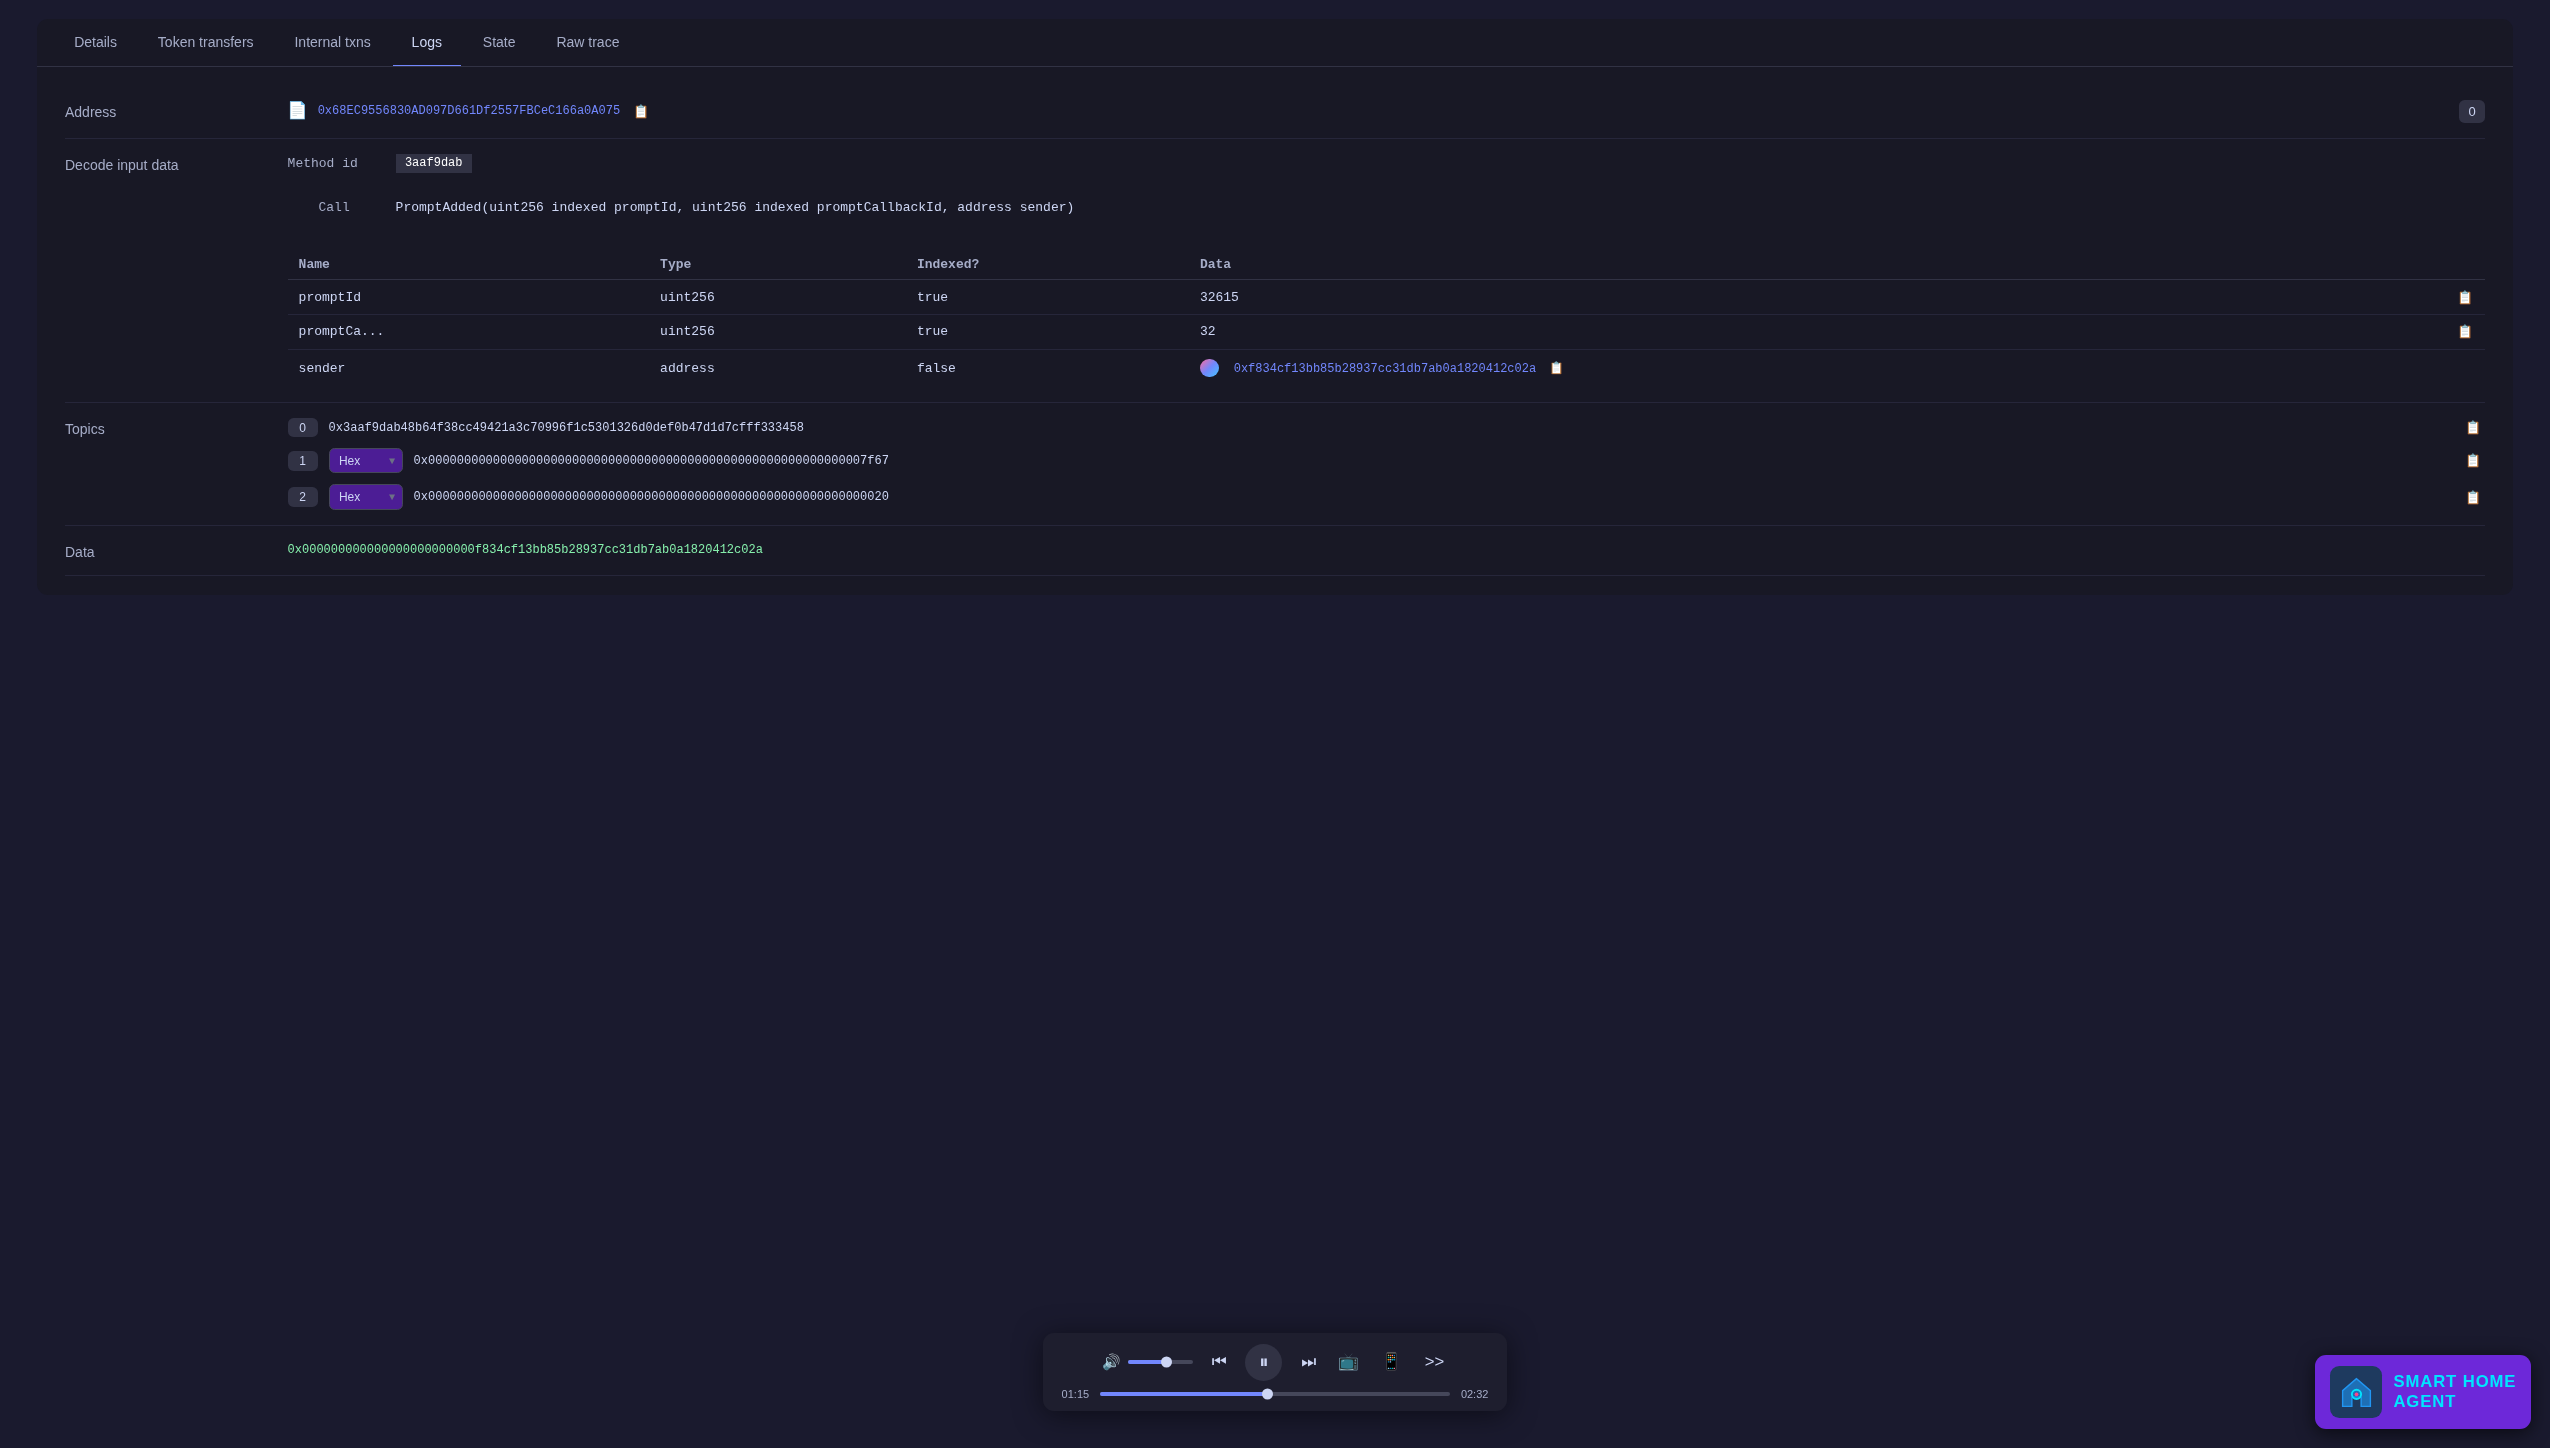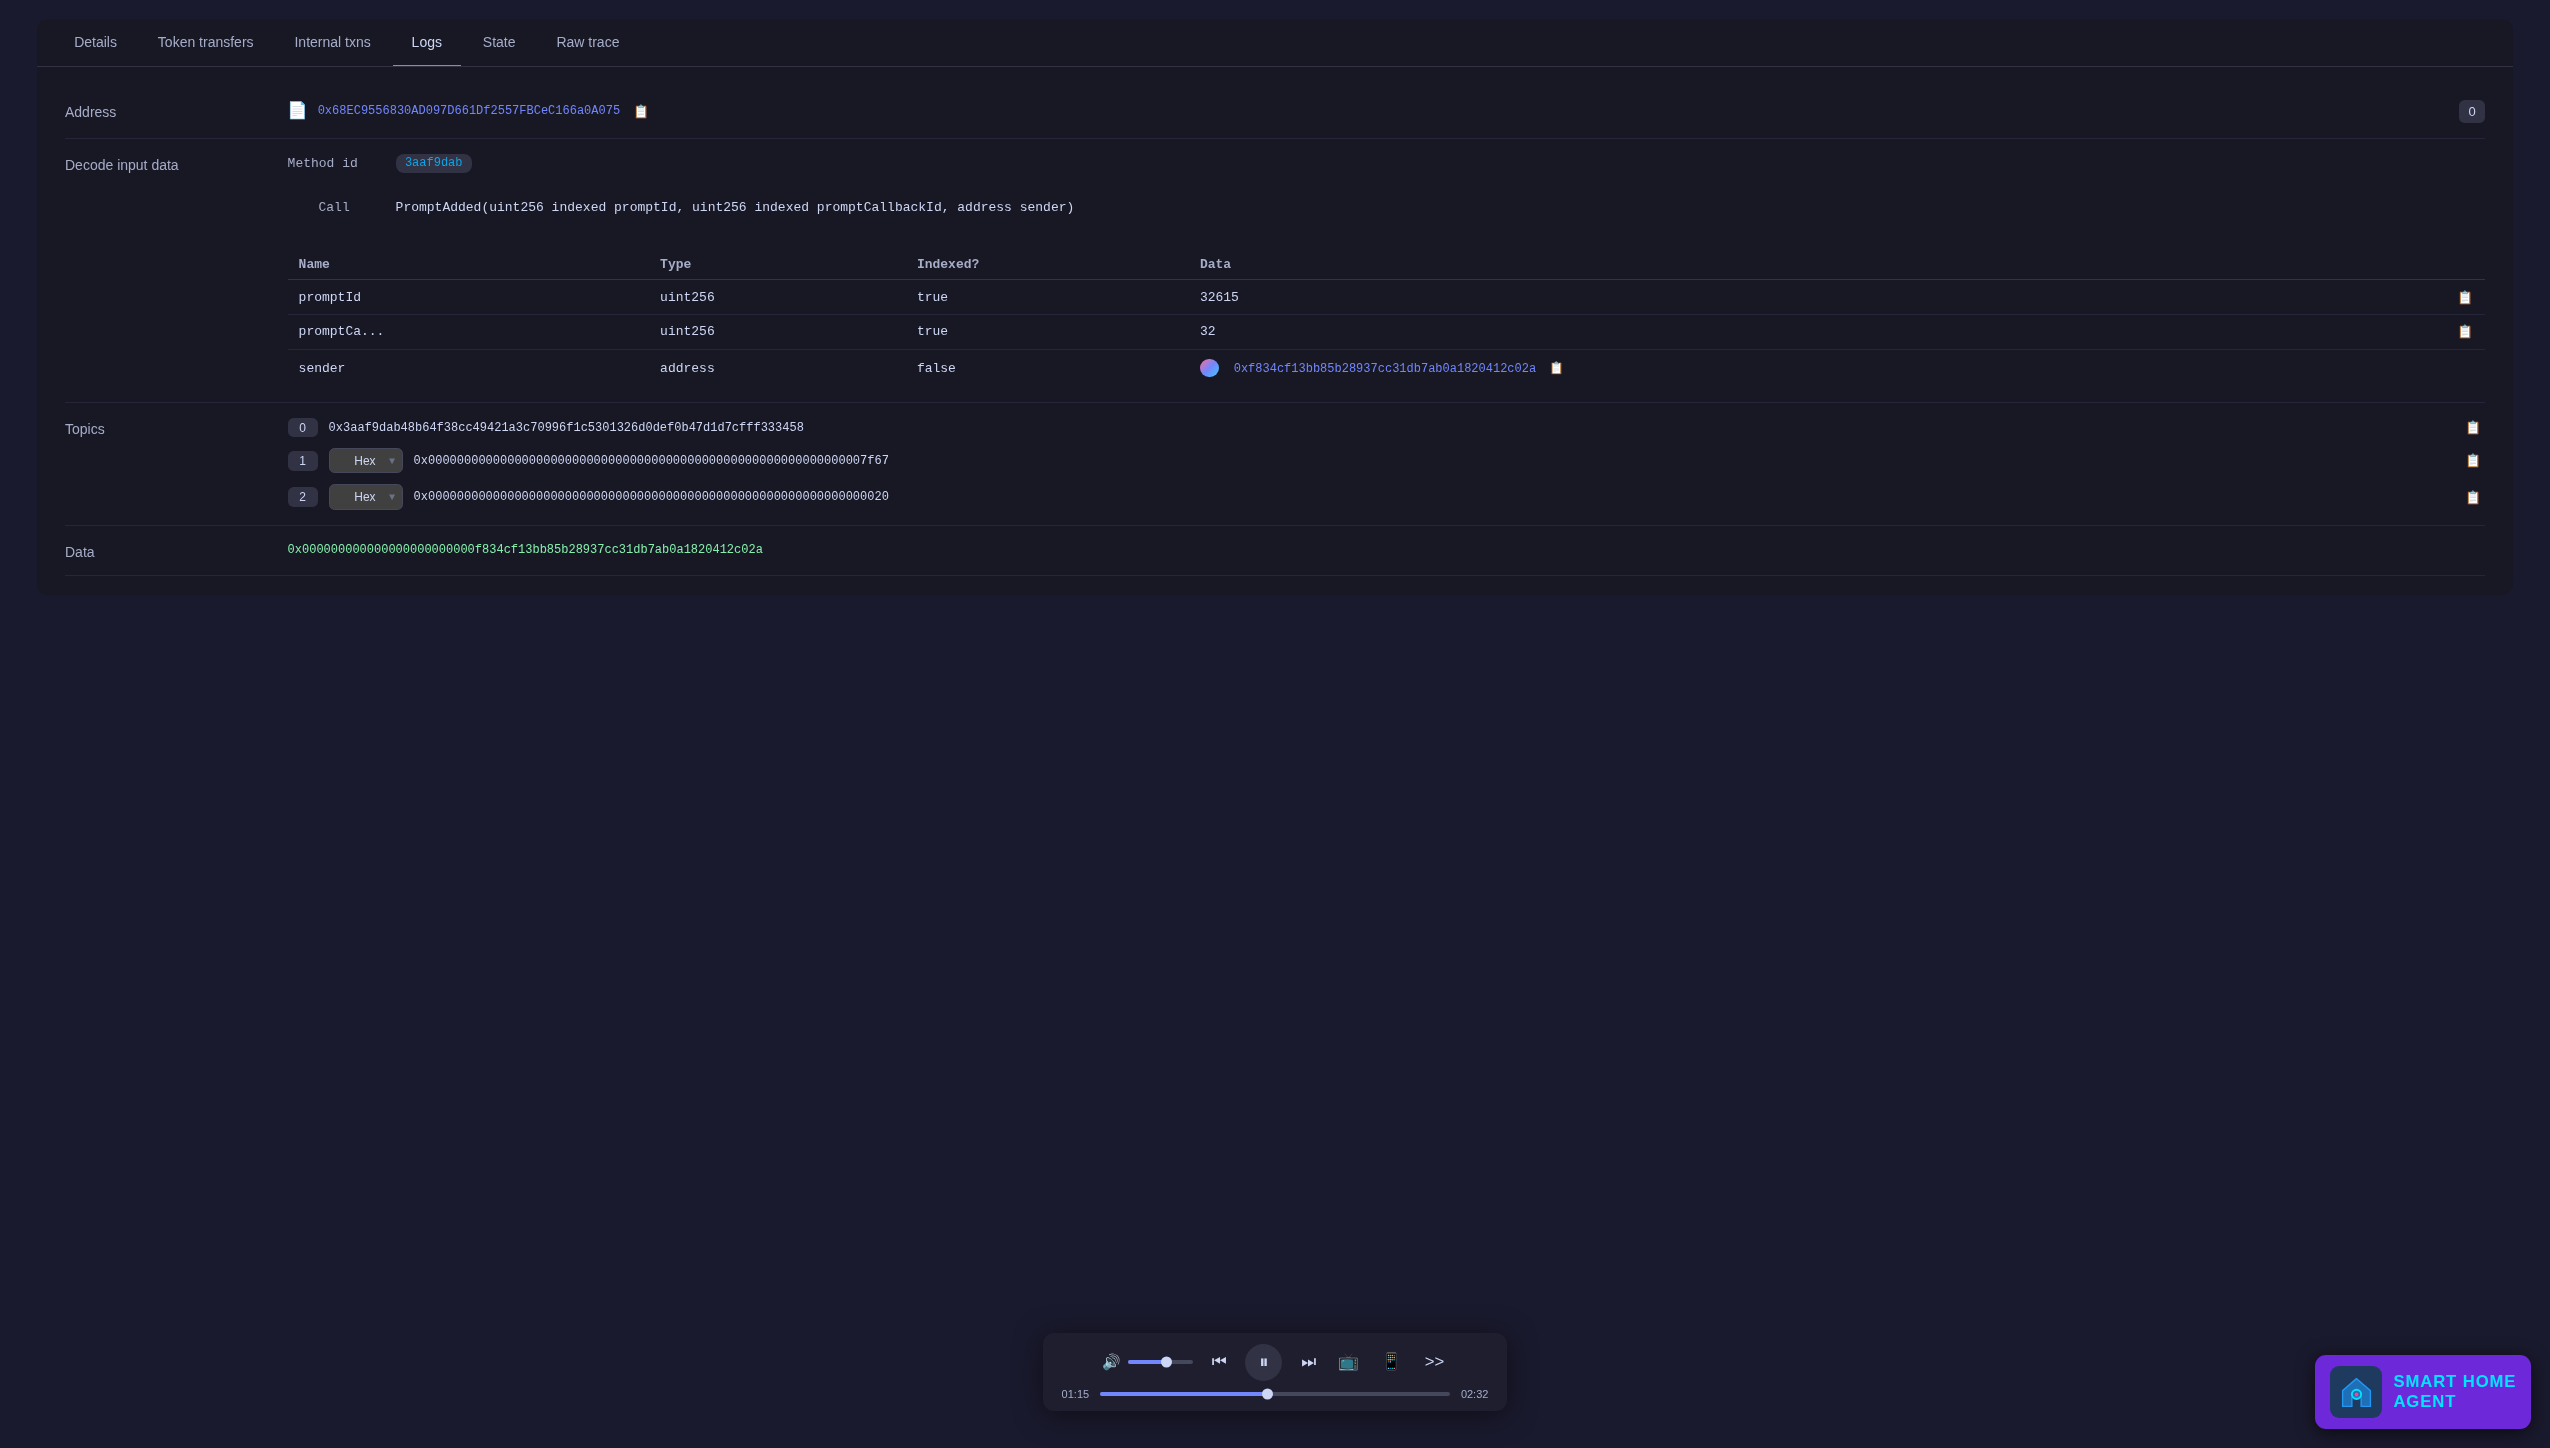--- a/index.html
+++ b/index.html
@@ -97,22 +97,22 @@
       align-items: center;
       gap: 15px;
     }
     .decode-method-label {
       min-width: 93px;
       color: #a6adc8;
       font-size: 13px;
     }
     .method-badge {
       background: #313244;
-      color: #0ea5e9;
-      border-radius: 8px;
+      color: #ffffff;
+      border-radius: 0;
       padding: 2.8px 9.3px;
       font-size: 12px;
       font-family: 'Courier New', monospace;
     }
     .decode-call {
       display: flex;
       align-items: center;
       gap: 15px;
       text-align: center;
     }
@@ -193,31 +193,30 @@
       font-size: 12px;
       font-family: sans-serif;
       min-width: 30px;
       text-align: center;
     }
     .hex-select-wrapper {
       position: relative;
       display: inline-block;
     }
     .hex-select {
-      background: #404040;
+      background: #4c1d95;
       border: 0.9px solid #45475a;
       color: #cdd6f4;
       border-radius: 5.6px;
       padding: 4.6px 26px 4.6px 9.3px;
       font-size: 12px;
       font-family: sans-serif;
       appearance: none;
       cursor: pointer;
       min-width: 74px;
-      text-align: right;
     }
     .select-arrow {
       position: absolute;
       right: 7.4px;
       top: 50%;
       transform: translateY(-50%);
       pointer-events: none;
       color: #6c7086;
       font-size: 10.2px;
     }

